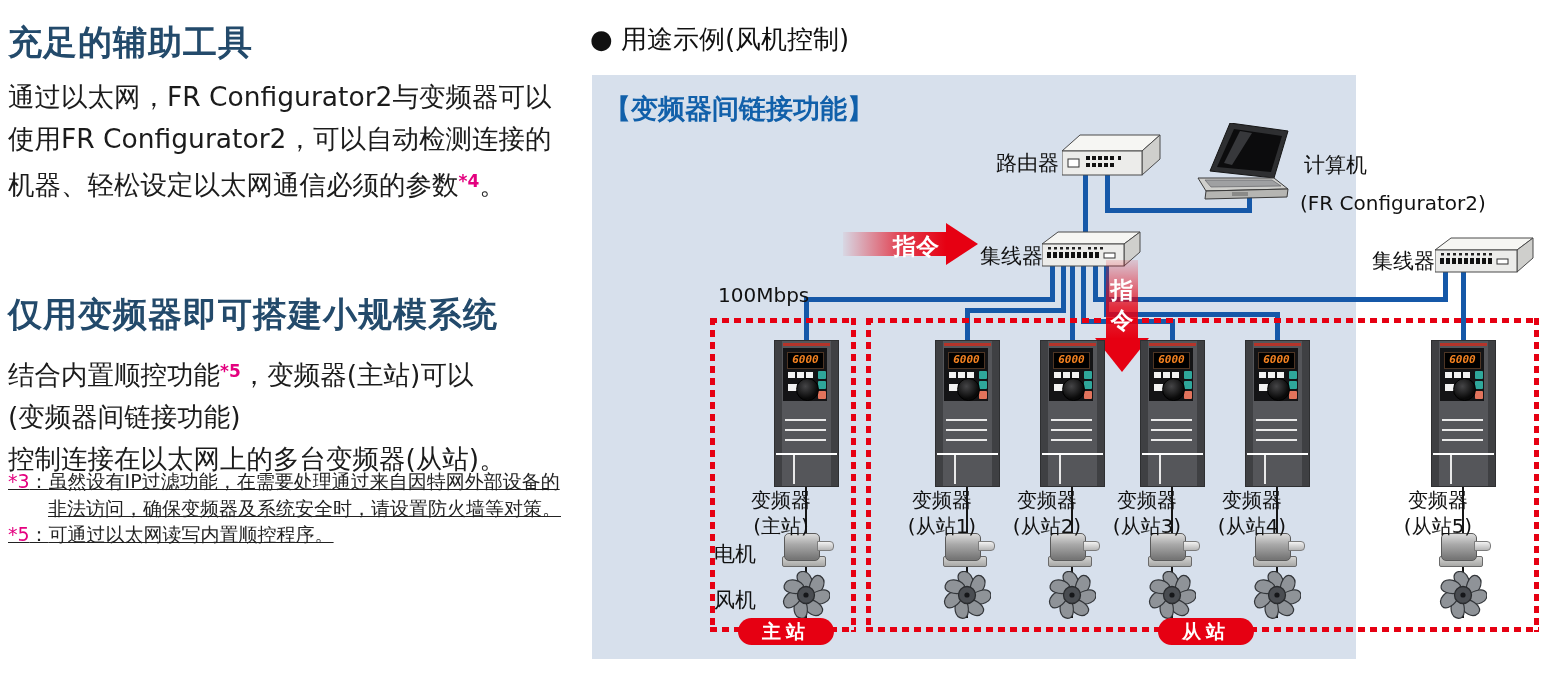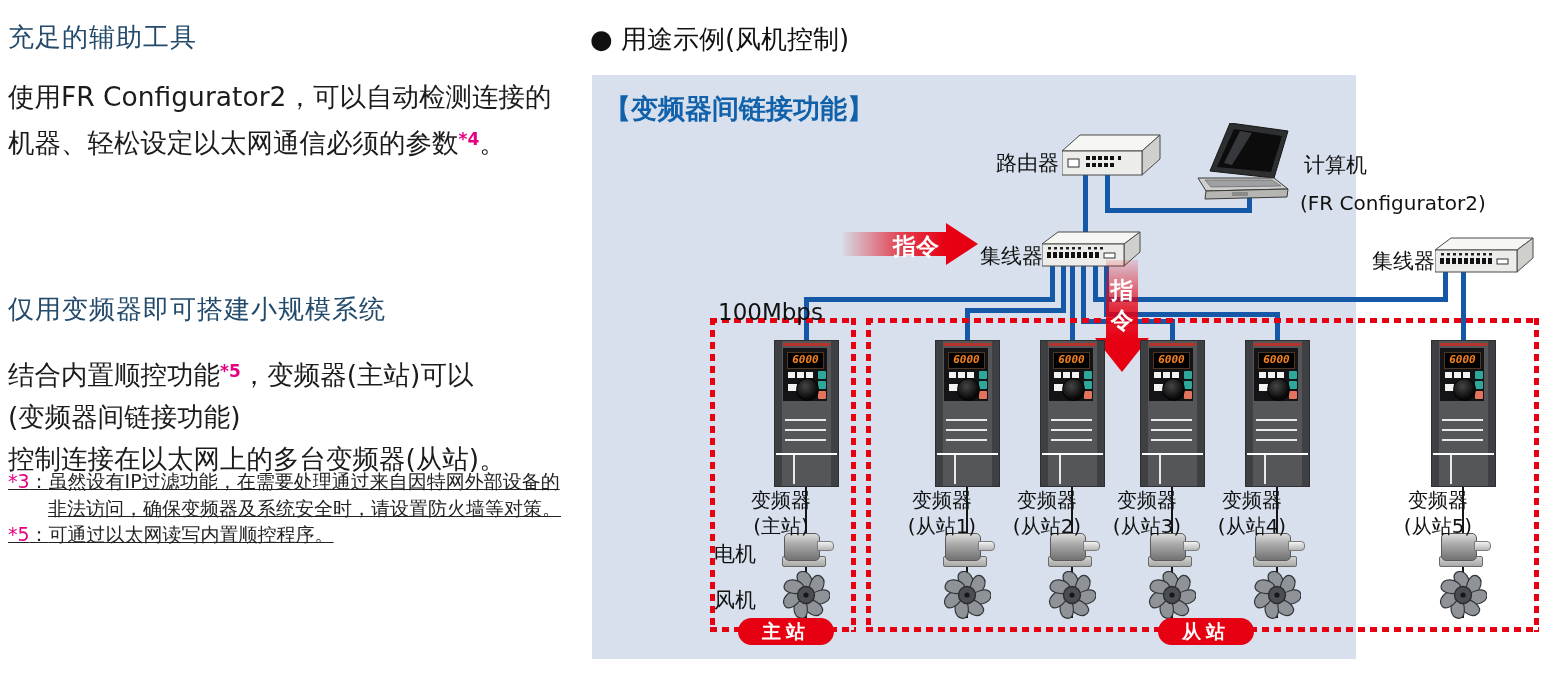--- a/index.html
+++ b/index.html
@@ -1,19 +1,19 @@
 <!DOCTYPE html>
 <html><head>
 <meta charset="utf-8">
 <style>
   html,body{margin:0;padding:0;background:#fff;}
   #page{position:relative;width:1558px;height:679px;background:#ffffff;overflow:hidden;
         font-family:"DejaVu Sans","Liberation Sans",sans-serif;color:#1c1c1c;}
   
-  .h-blue{position:absolute;left:8px;font-size:26px;font-weight:normal;color:#234a6b;letter-spacing:1px;}
+  .h-blue{position:absolute;left:8px;font-size:34px;font-weight:bold;color:#234a6b;letter-spacing:1px;}
   .body-text{position:absolute;left:8px;font-size:26.5px;line-height:42px;color:#1b1b1b;}
   .ref{color:#e4007f;font-size:17px;vertical-align:7px;font-weight:bold;}
   .footnotes{position:absolute;left:8px;top:468px;font-size:19px;line-height:26.5px;color:#222;text-decoration:underline;}
   .fn{padding-left:40px;text-indent:-40px;}
   .fn-marker{color:#e4007f;}
   
   .r-header{position:absolute;left:590px;top:22px;font-size:26px;color:#111;font-weight:500;}
   #panel{position:absolute;left:592px;top:75px;width:764px;height:584px;background:#d7e0ec;}
   .panel-title{position:absolute;left:12px;top:16px;font-size:27px;font-weight:bold;color:#1160aa;}
   .diag-label{position:absolute;font-size:21px;color:#111;white-space:nowrap;}
@@ -76,20 +76,21 @@
         </g>
         <circle r="8.5" fill="#4a4d52" stroke="#2a2c2f" stroke-width="1.3"></circle>
         <circle r="2.6" fill="#16171a"></circle>
       </g>
     </defs>
   </svg>
 
   <div class="h-blue" style="top:20px">充足的辅助工具</div>
 
   <div class="body-text" style="top:76px">
+    <div><span>通过以太网，FR Configurator2与变频器可以</span></div>
     <div><span>使用FR Configurator2，可以自动检测连接的</span></div>
     <div><span>机器、轻松设定以太网通信必须的参数</span><span class="ref">*4</span><span>。</span></div>
   </div>
 
   <div class="h-blue" style="top:292px">仅用变频器即可搭建小规模系统</div>
 
   <div class="body-text" style="top:350px">
     <div><span>结合内置顺控功能</span><span class="ref">*5</span><span>，变频器(主站)可以</span></div>
     <div><span>(变频器间链接功能)</span></div>
     <div><span>控制连接在以太网上的多台变频器(从站)。</span></div>
@@ -260,21 +261,21 @@
         </linearGradient>
       </defs>
       <rect x="13" y="0" width="32" height="79" fill="url(#gradD)"></rect>
       <polygon points="2,78 29,112 56,78" fill="#e60012"></polygon>
     </svg>
     <div class="cmd-label" style="left:501px;top:200px;width:58px;font-size:23px;line-height:30px">
       <div>指</div>
       <div>令</div>
     </div>
 
-    <div class="diag-label" style="left:126px;top:224px;font-size:23px">100Mbps</div>
+    <div class="diag-label" style="left:126px;top:208px;font-size:20px">100Mbps</div>
 
     <div class="stem" style="left:213px;top:410px;height:133px"></div>
     <div class="inverter" style="left:182px;top:265px">
       <div class="inv-edge-l"></div>
         <div class="inv-edge-r"></div>
         <div class="inv-red"></div>
       <div class="inv-panel">
         <div class="inv-disp">6000</div>
         <div class="kb" style="left:5px"></div>
           <div class="kb" style="left:14px"></div>

